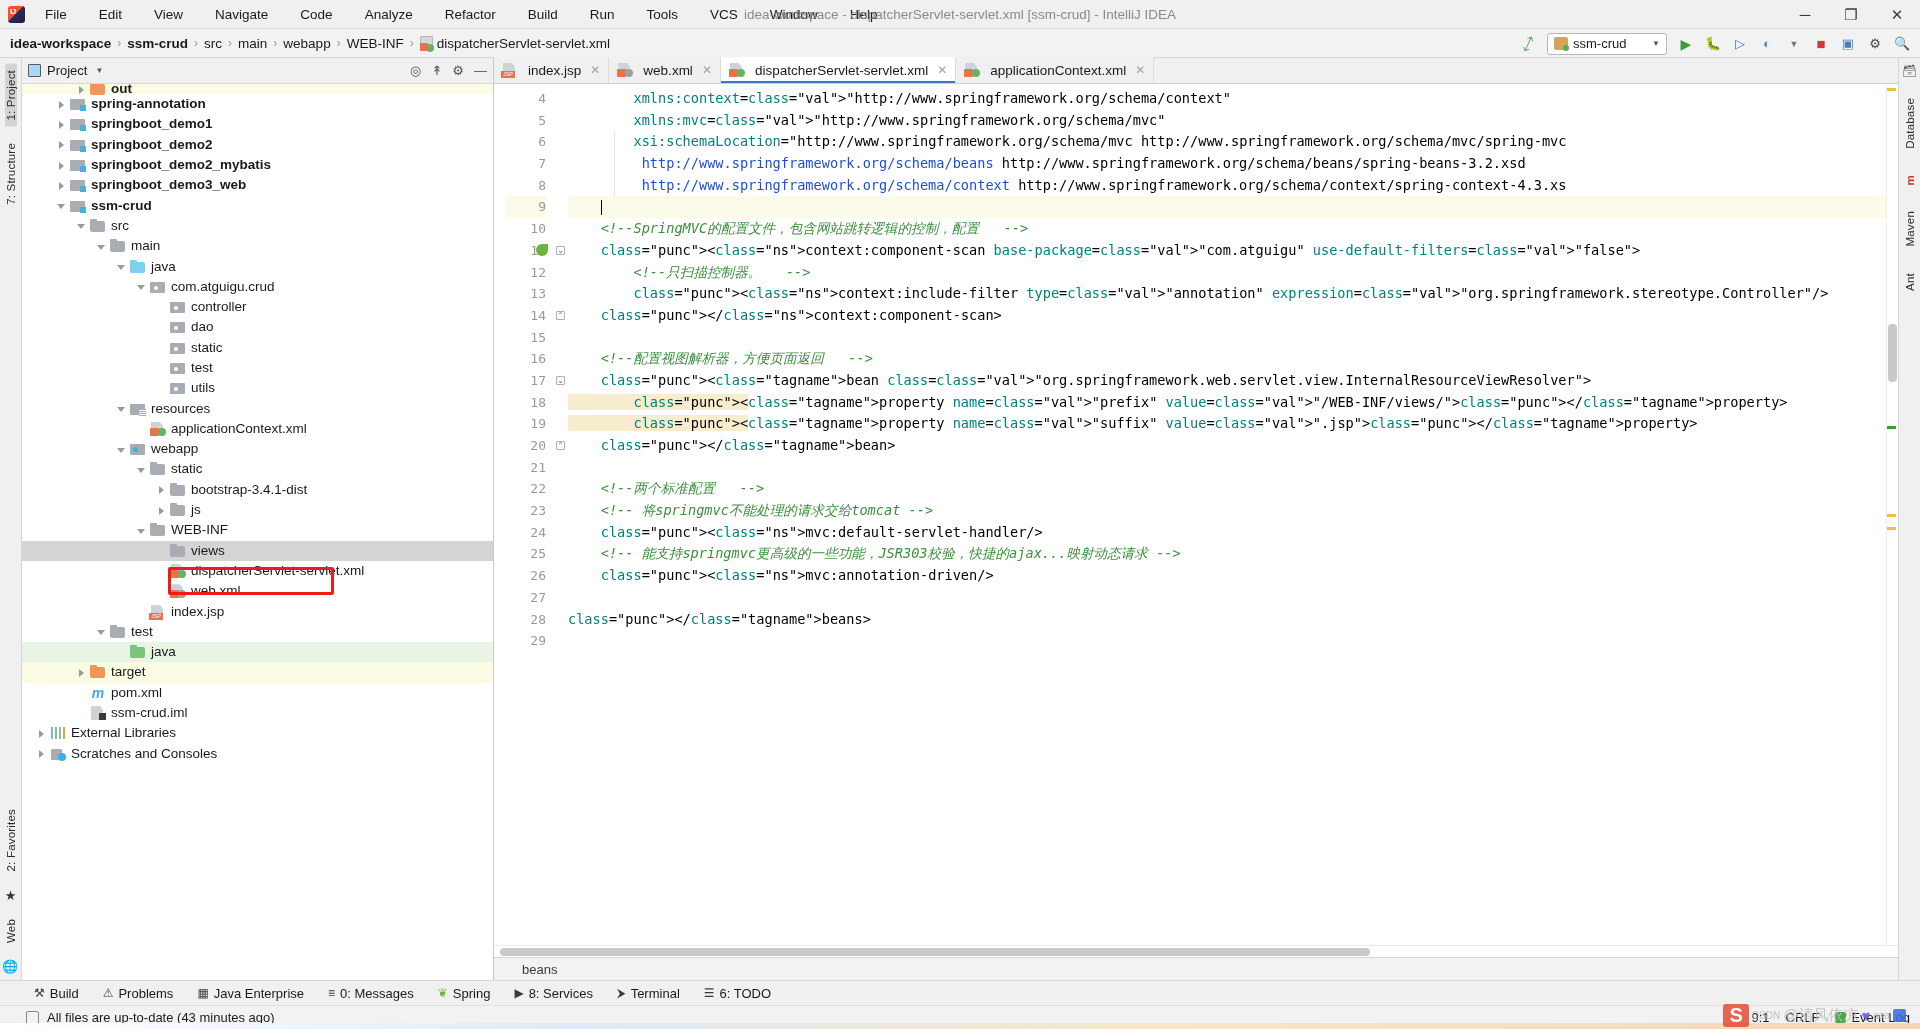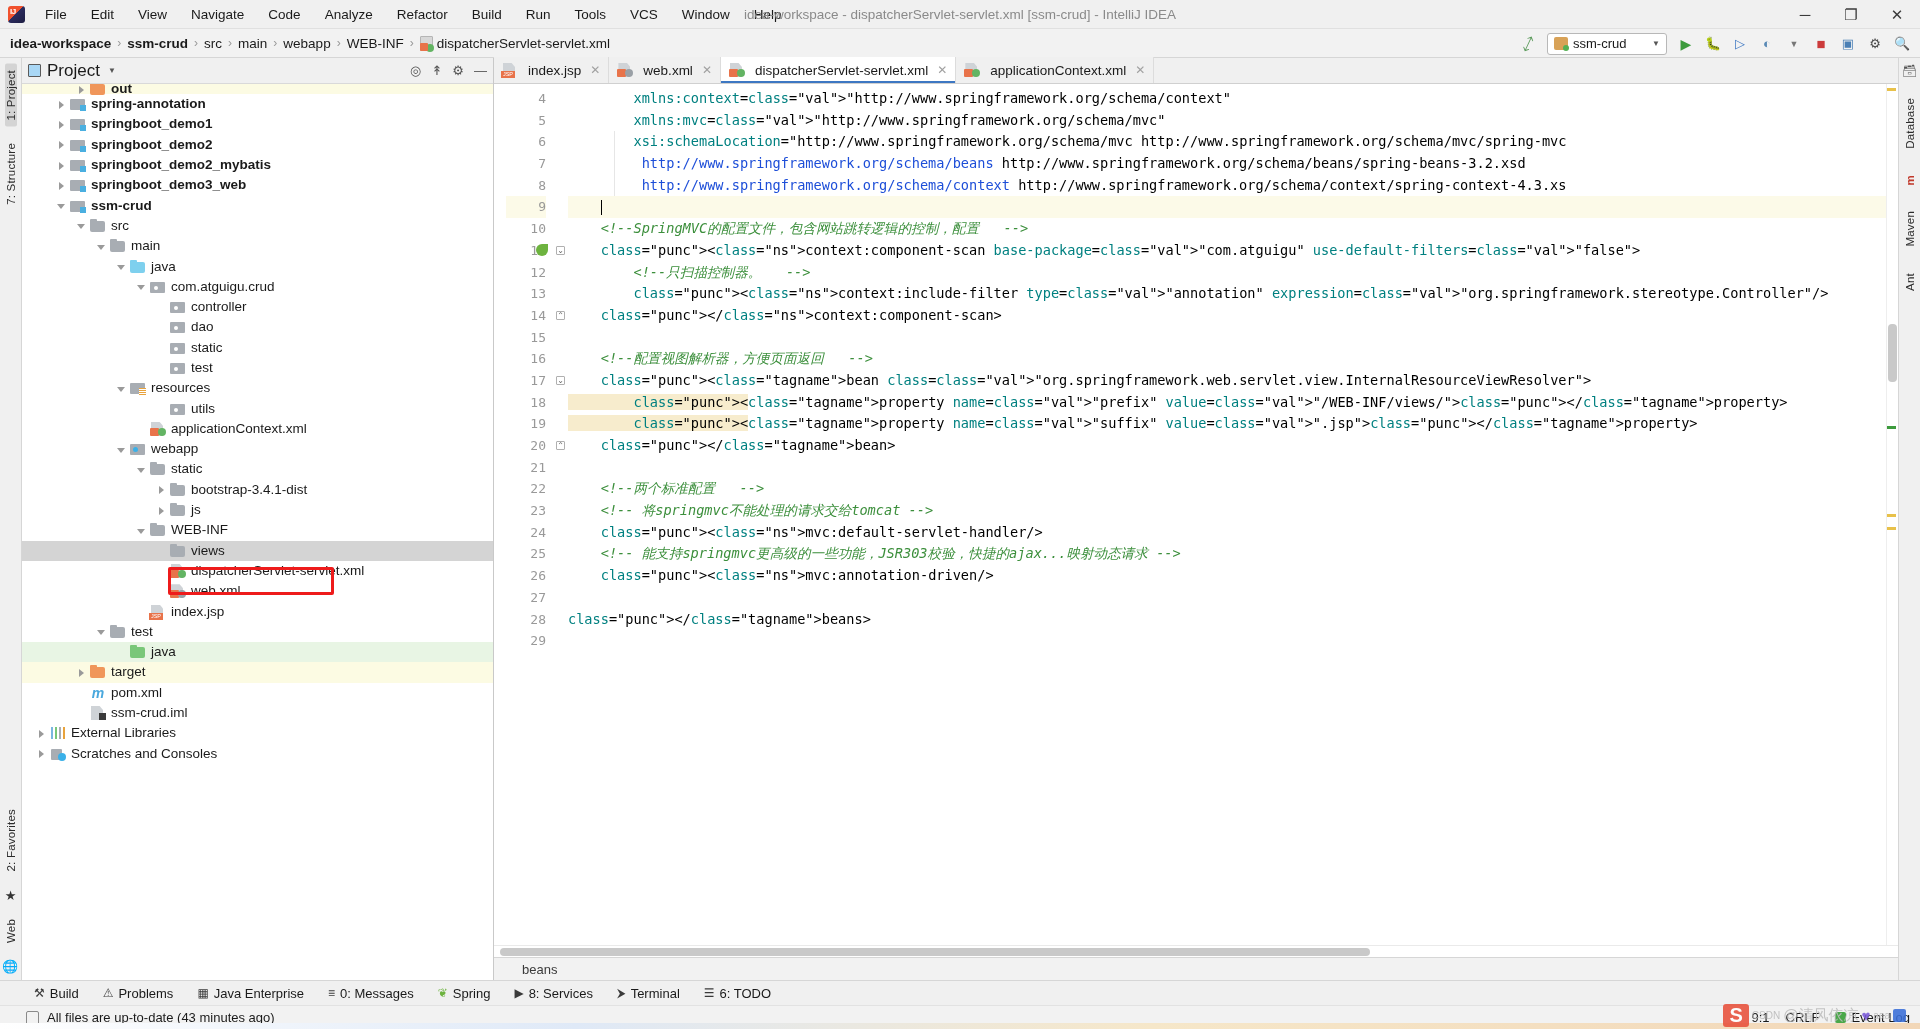--- a/index.html
+++ b/index.html
@@ -17,21 +17,21 @@
   }
   .idea-logo{
     width:17px;height:17px;margin-left:8px;margin-right:10px;border-radius:3px;
     background:linear-gradient(135deg,#f0512d 0%,#f0512d 45%,#2b2b5e 46%,#1d1d42 100%);
     position:relative;flex:0 0 auto;
   }
   .idea-logo:after{
     content:"IJ"; position:absolute; left:2px; top:1px; font-size:8px; color:#fff;
     font-weight:bold; font-family:"Liberation Sans",sans-serif; letter-spacing:-0.5px;
   }
-  .menubar{ display:flex; align-items:center; gap:4px; }
+  .menubar{ display:flex; align-items:center; gap:12px; }
   .menu-item{
     font-size:13.5px; padding:3px 10px; color:#1a1a1a; white-space:nowrap; cursor:default;
   }
   .win-title{
     position:absolute; left:0; right:0; text-align:center; font-size:13.5px;
     color:#8a8a8a; pointer-events:none;
   }
   .win-ctrl{ position:absolute; right:0; top:0; height:29px; display:flex; align-items:center; }
   .win-btn{
     width:46px;height:29px;display:flex;align-items:center;justify-content:center;
@@ -99,21 +99,21 @@
   
   .project{
     width:472px; background:#fff; display:flex; flex-direction:column; flex:0 0 472px;
     border-right:1px solid #c9c9c9;
   }
   .project-head{
     height:26px; background:#f0f0f0; display:flex; align-items:center; padding:0 6px;
     border-bottom:1px solid #d9d9d9; gap:6px; position:relative; flex:0 0 26px;
   }
   .proj-ico{ width:13px;height:13px;background:#a9d7f5;border:1.5px solid #5a5a5a;border-radius:1px; }
-  .proj-title{ font-size:17px; color:#1a1a1a; }
+  .proj-title{ font-size:13px; color:#1a1a1a; }
   .proj-head-right{ margin-left:auto; display:flex; align-items:center; gap:10px; color:#555; font-size:13px; }
 
   .tree{ flex:1 1 auto; overflow:hidden; position:relative; background:#fff; padding-top:0px; }
   .row{
     height:20.3px; display:flex; align-items:center; font-size:13.5px; color:#1a1a1a;
     white-space:nowrap; position:relative;
   }
   .row.sel{ background:#d4d4d4; }
   .row.green{ background:#e8f5e4; }
   .row.yellow{ background:#fcfbe3; }
@@ -489,30 +489,30 @@
             <span class="ico pkg"></span>
             <span class="lbl">static</span>
           </div>
           <div class="row">
             <span style="display: inline-block; flex: 0 0 auto; width: 134px;"></span>
             <span class="arrow"></span>
             <span class="ico pkg"></span>
             <span class="lbl">test</span>
           </div>
           <div class="row">
+            <span style="display: inline-block; flex: 0 0 auto; width: 134px;"></span>
+            <span class="arrow"></span>
+            <span class="ico pkg"></span>
+            <span class="lbl">utils</span>
+          </div>
+          <div class="row">
             <span style="display: inline-block; flex: 0 0 auto; width: 94px;"></span>
             <span class="arrow d"></span>
             <span class="ico res"></span>
             <span class="lbl">resources</span>
-          </div>
-          <div class="row">
-            <span style="display: inline-block; flex: 0 0 auto; width: 134px;"></span>
-            <span class="arrow"></span>
-            <span class="ico pkg"></span>
-            <span class="lbl">utils</span>
           </div>
           <div class="row">
             <span style="display: inline-block; flex: 0 0 auto; width: 114px;"></span>
             <span class="arrow"></span>
             <span class="ico xml">
               <span class="dot"></span>
             </span>
             <span class="lbl">applicationContext.xml</span>
           </div>
           <div class="row">

